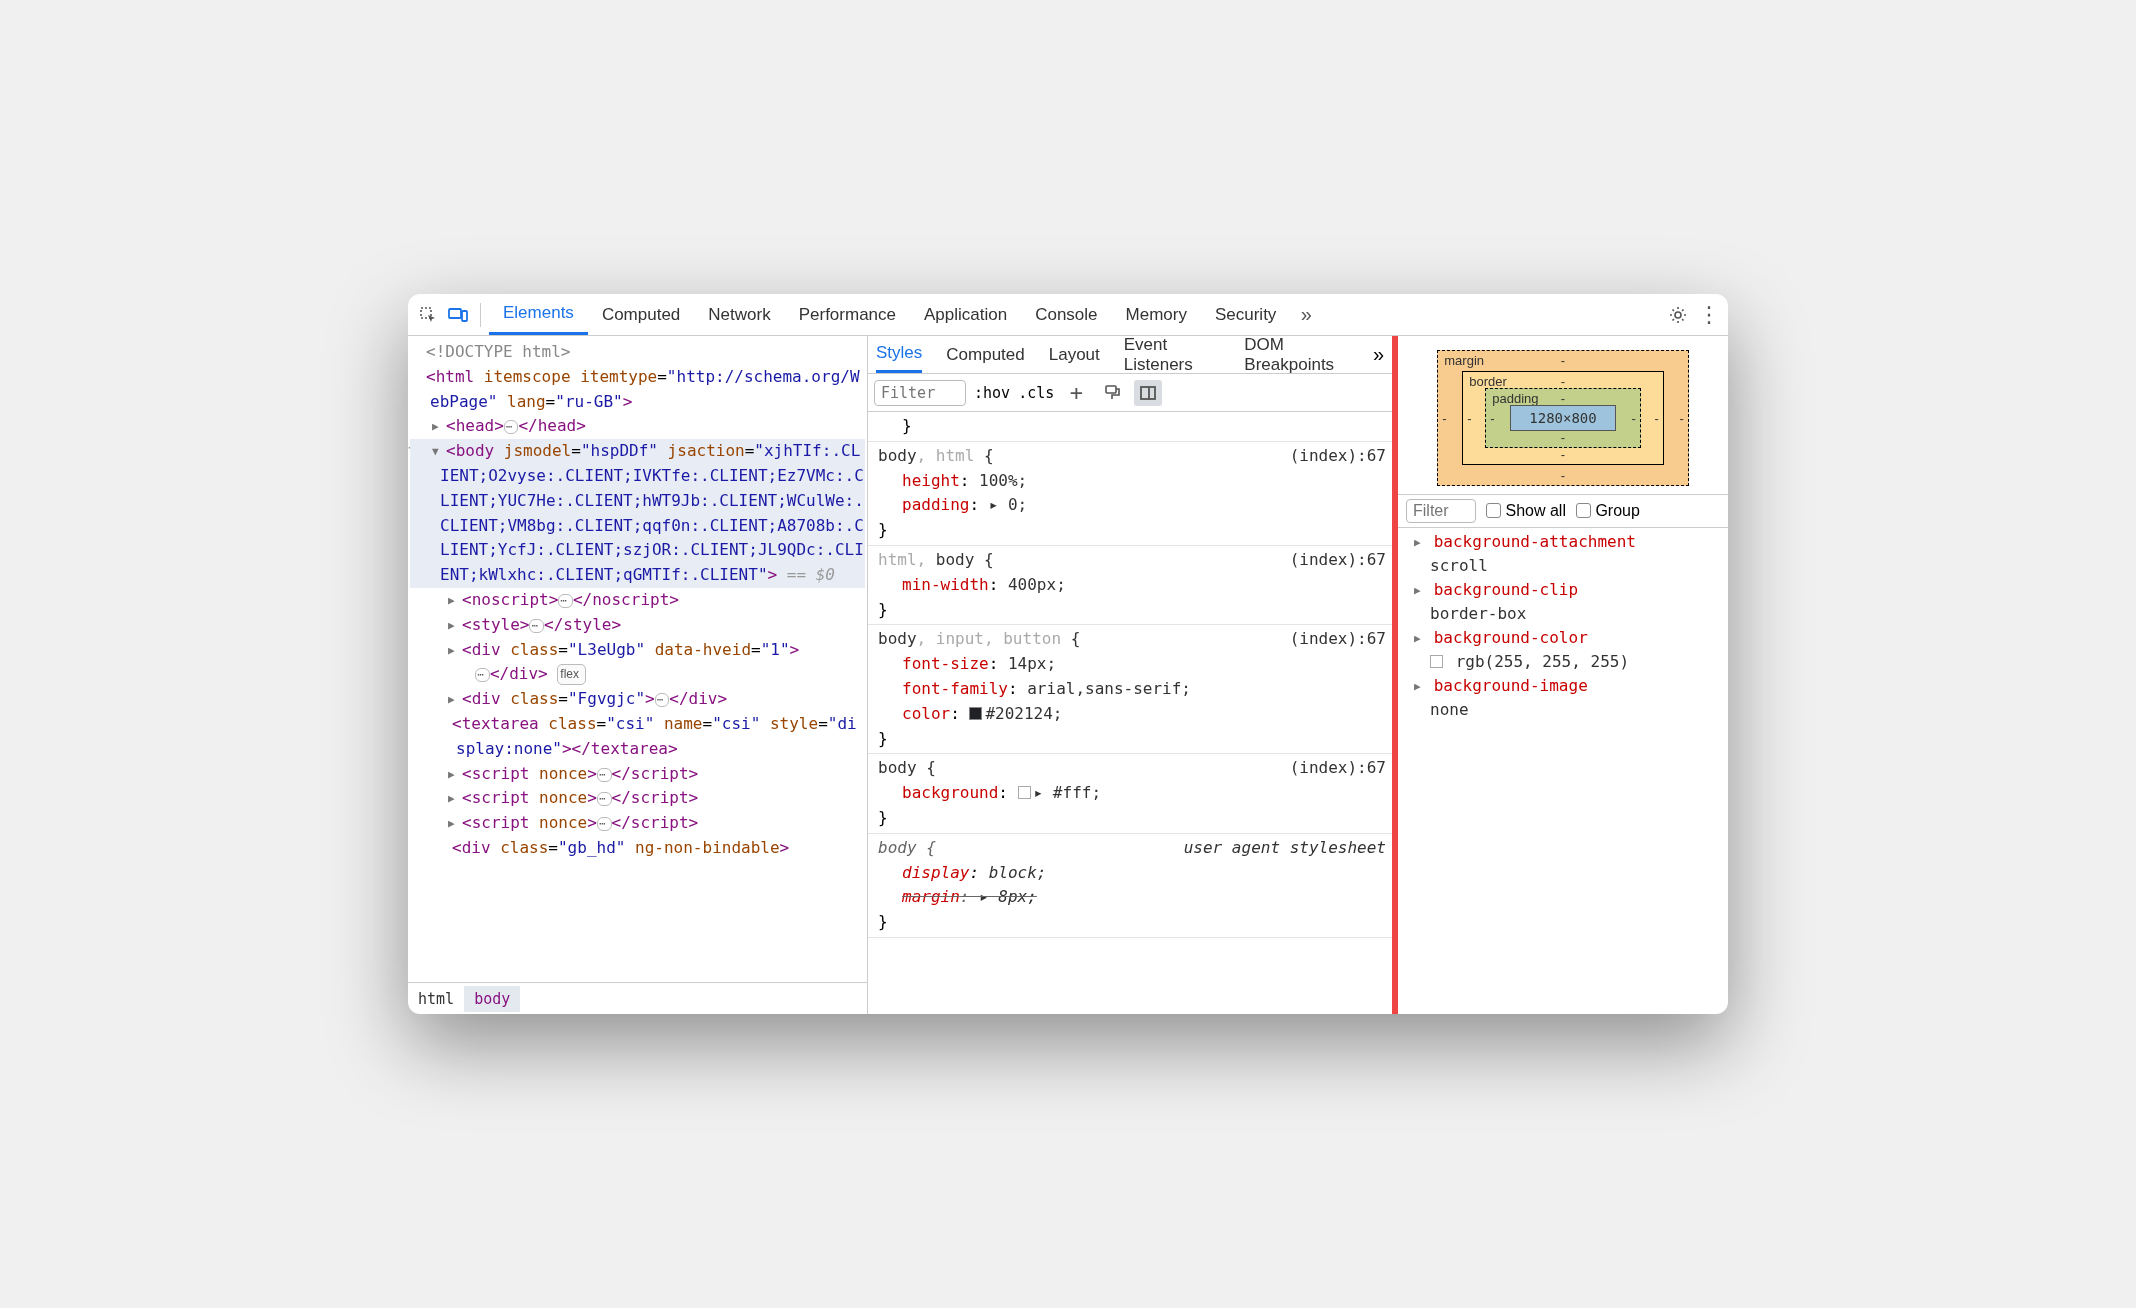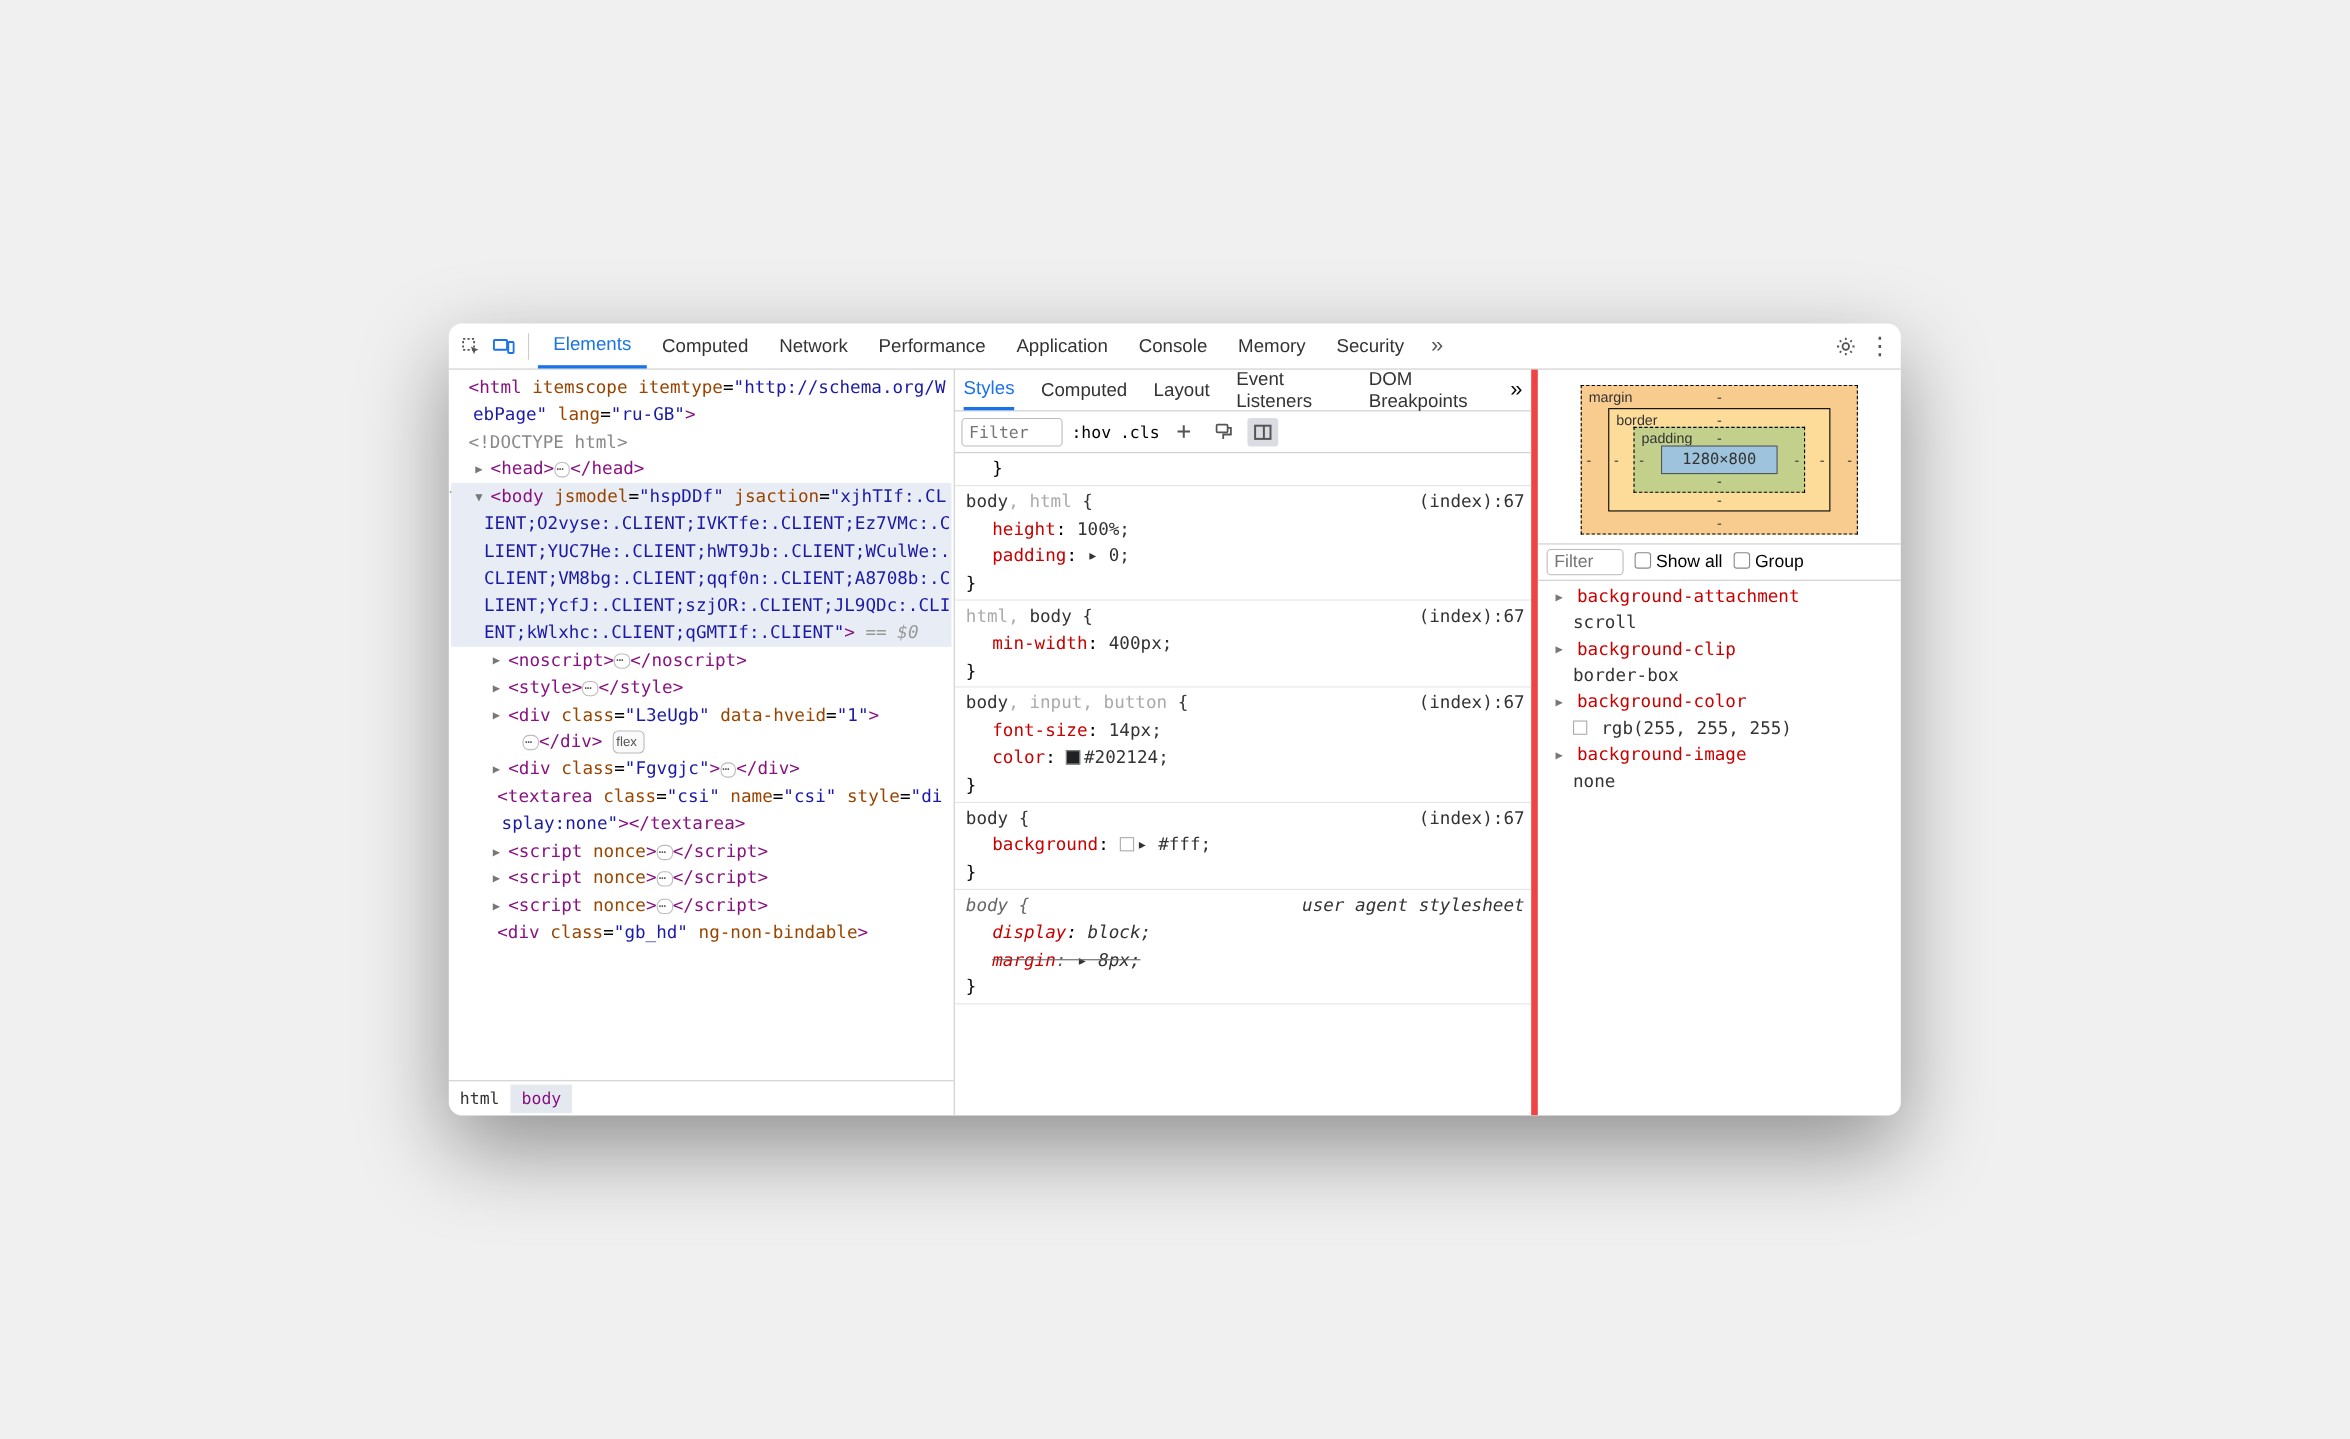--- a/index.html
+++ b/index.html
@@ -115,22 +115,22 @@
           <path d="M10 2v2M10 16v2M2 10h2M16 10h2M4.5 4.5l1.4 1.4M14.1 14.1l1.4 1.4M4.5 15.5l1.4-1.4M14.1 5.9l1.4-1.4"></path>
         </svg>
       </div>
     <div class="toolbtn" style="font-size:22px;letter-spacing:-2px">⋮</div>
   </div>
 
   <div class="main">
 
     <div class="col elements">
       <div class="dom">
+        <div class="line gray">&lt;!DOCTYPE html&gt;</div>
         <div class="line"><span class="tag">&lt;html</span> <span class="attr">itemscope</span> <span class="attr">itemtype</span>=<span class="val">"<span>http://schema.org/WebPage</span>"</span> <span class="attr">lang</span>=<span class="val">"<span>ru-GB</span>"</span><span class="tag">&gt;</span></div>
-        <div class="line gray">&lt;!DOCTYPE html&gt;</div>
         <div class="line" style="padding-left:30px"><span class="tri">▶</span><span class="tag">&lt;head&gt;</span><span class="dots">⋯</span><span class="tag">&lt;/head&gt;</span></div>
         <div class="line sel" style="padding-left:30px;position:relative"><span style="position:absolute;left:-2px;color:#999;font-size:11px">⋯</span><span class="tri">▼</span><span class="tag">&lt;body</span> <span class="attr">jsmodel</span>=<span class="val">"<span>hspDDf</span>"</span> <span class="attr">jsaction</span>=<span class="val">"<span>xjhTIf:.CLIENT;O2vyse:.CLIENT;IVKTfe:.CLIENT;Ez7VMc:.CLIENT;YUC7He:.CLIENT;hWT9Jb:.CLIENT;WCulWe:.CLIENT;VM8bg:.CLIENT;qqf0n:.CLIENT;A8708b:.CLIENT;YcfJ:.CLIENT;szjOR:.CLIENT;JL9QDc:.CLIENT;kWlxhc:.CLIENT;qGMTIf:.CLIENT</span>"</span><span class="tag">&gt;</span> <span class="eq0">== $0</span></div>
         <div id="bodychildren">
             <div class="line" style="padding-left: 46px;"><span class="tri">▶</span><span class="tag">&lt;noscript&gt;</span><span class="dots">⋯</span><span class="tag">&lt;/noscript&gt;</span></div>
             <div class="line" style="padding-left: 46px;"><span class="tri">▶</span><span class="tag">&lt;style&gt;</span><span class="dots">⋯</span><span class="tag">&lt;/style&gt;</span></div>
             <div class="line" style="padding-left: 46px;"><span class="tri">▶</span><span class="tag">&lt;div</span> <span class="attr">class</span>=<span class="val">"L3eUgb"</span> <span class="attr">data-hveid</span>=<span class="val">"1"</span><span class="tag">&gt;</span><br>&nbsp;&nbsp;<span class="dots">⋯</span><span class="tag">&lt;/div&gt;</span> <span class="badge">flex</span></div>
             <div class="line" style="padding-left: 46px;"><span class="tri">▶</span><span class="tag">&lt;div</span> <span class="attr">class</span>=<span class="val">"Fgvgjc"</span><span class="tag">&gt;</span><span class="dots">⋯</span><span class="tag">&lt;/div&gt;</span></div>
             <div class="line" style="padding-left: 46px;"><span class="tag">&lt;textarea</span> <span class="attr">class</span>=<span class="val">"csi"</span> <span class="attr">name</span>=<span class="val">"csi"</span> <span class="attr">style</span>=<span class="val">"display:none"</span><span class="tag">&gt;&lt;/textarea&gt;</span></div>
             <div class="line" style="padding-left: 46px;"><span class="tri">▶</span><span class="tag">&lt;script</span> <span class="attr">nonce</span><span class="tag">&gt;</span><span class="dots">⋯</span><span class="tag">&lt;/script&gt;</span></div>
             <div class="line" style="padding-left: 46px;"><span class="tri">▶</span><span class="tag">&lt;script</span> <span class="attr">nonce</span><span class="tag">&gt;</span><span class="dots">⋯</span><span class="tag">&lt;/script&gt;</span></div>
@@ -194,20 +194,21 @@
               </div>
               <div class="decl"><span class="prop">min-width</span>: <span class="valv">400px;</span></div>
               <div>}</div>
             </div>
             <div class="rule">
               <div class="h">
                 <span class="sel">body<span class="dim">, input, button</span> {</span>
                 <span class="loc">(index):67</span>
               </div>
               <div class="decl"><span class="prop">font-size</span>: <span class="valv">14px;</span></div>
+              <div class="decl"><span class="prop">font-family</span>: <span class="valv">arial,sans-serif;</span></div>
               <div class="decl"><span class="prop">color</span>: <span class="swatch" style="background:#202124"></span><span class="valv">#202124;</span></div>
               <div>}</div>
             </div>
             <div class="rule">
               <div class="h">
                 <span class="sel">body {</span>
                 <span class="loc">(index):67</span>
               </div>
               <div class="decl"><span class="prop">background</span>: <span class="swatch" style="background:#ffffff;border:1px solid #aaa"></span><span class="valv">▸ #fff;</span></div>
               <div>}</div>

